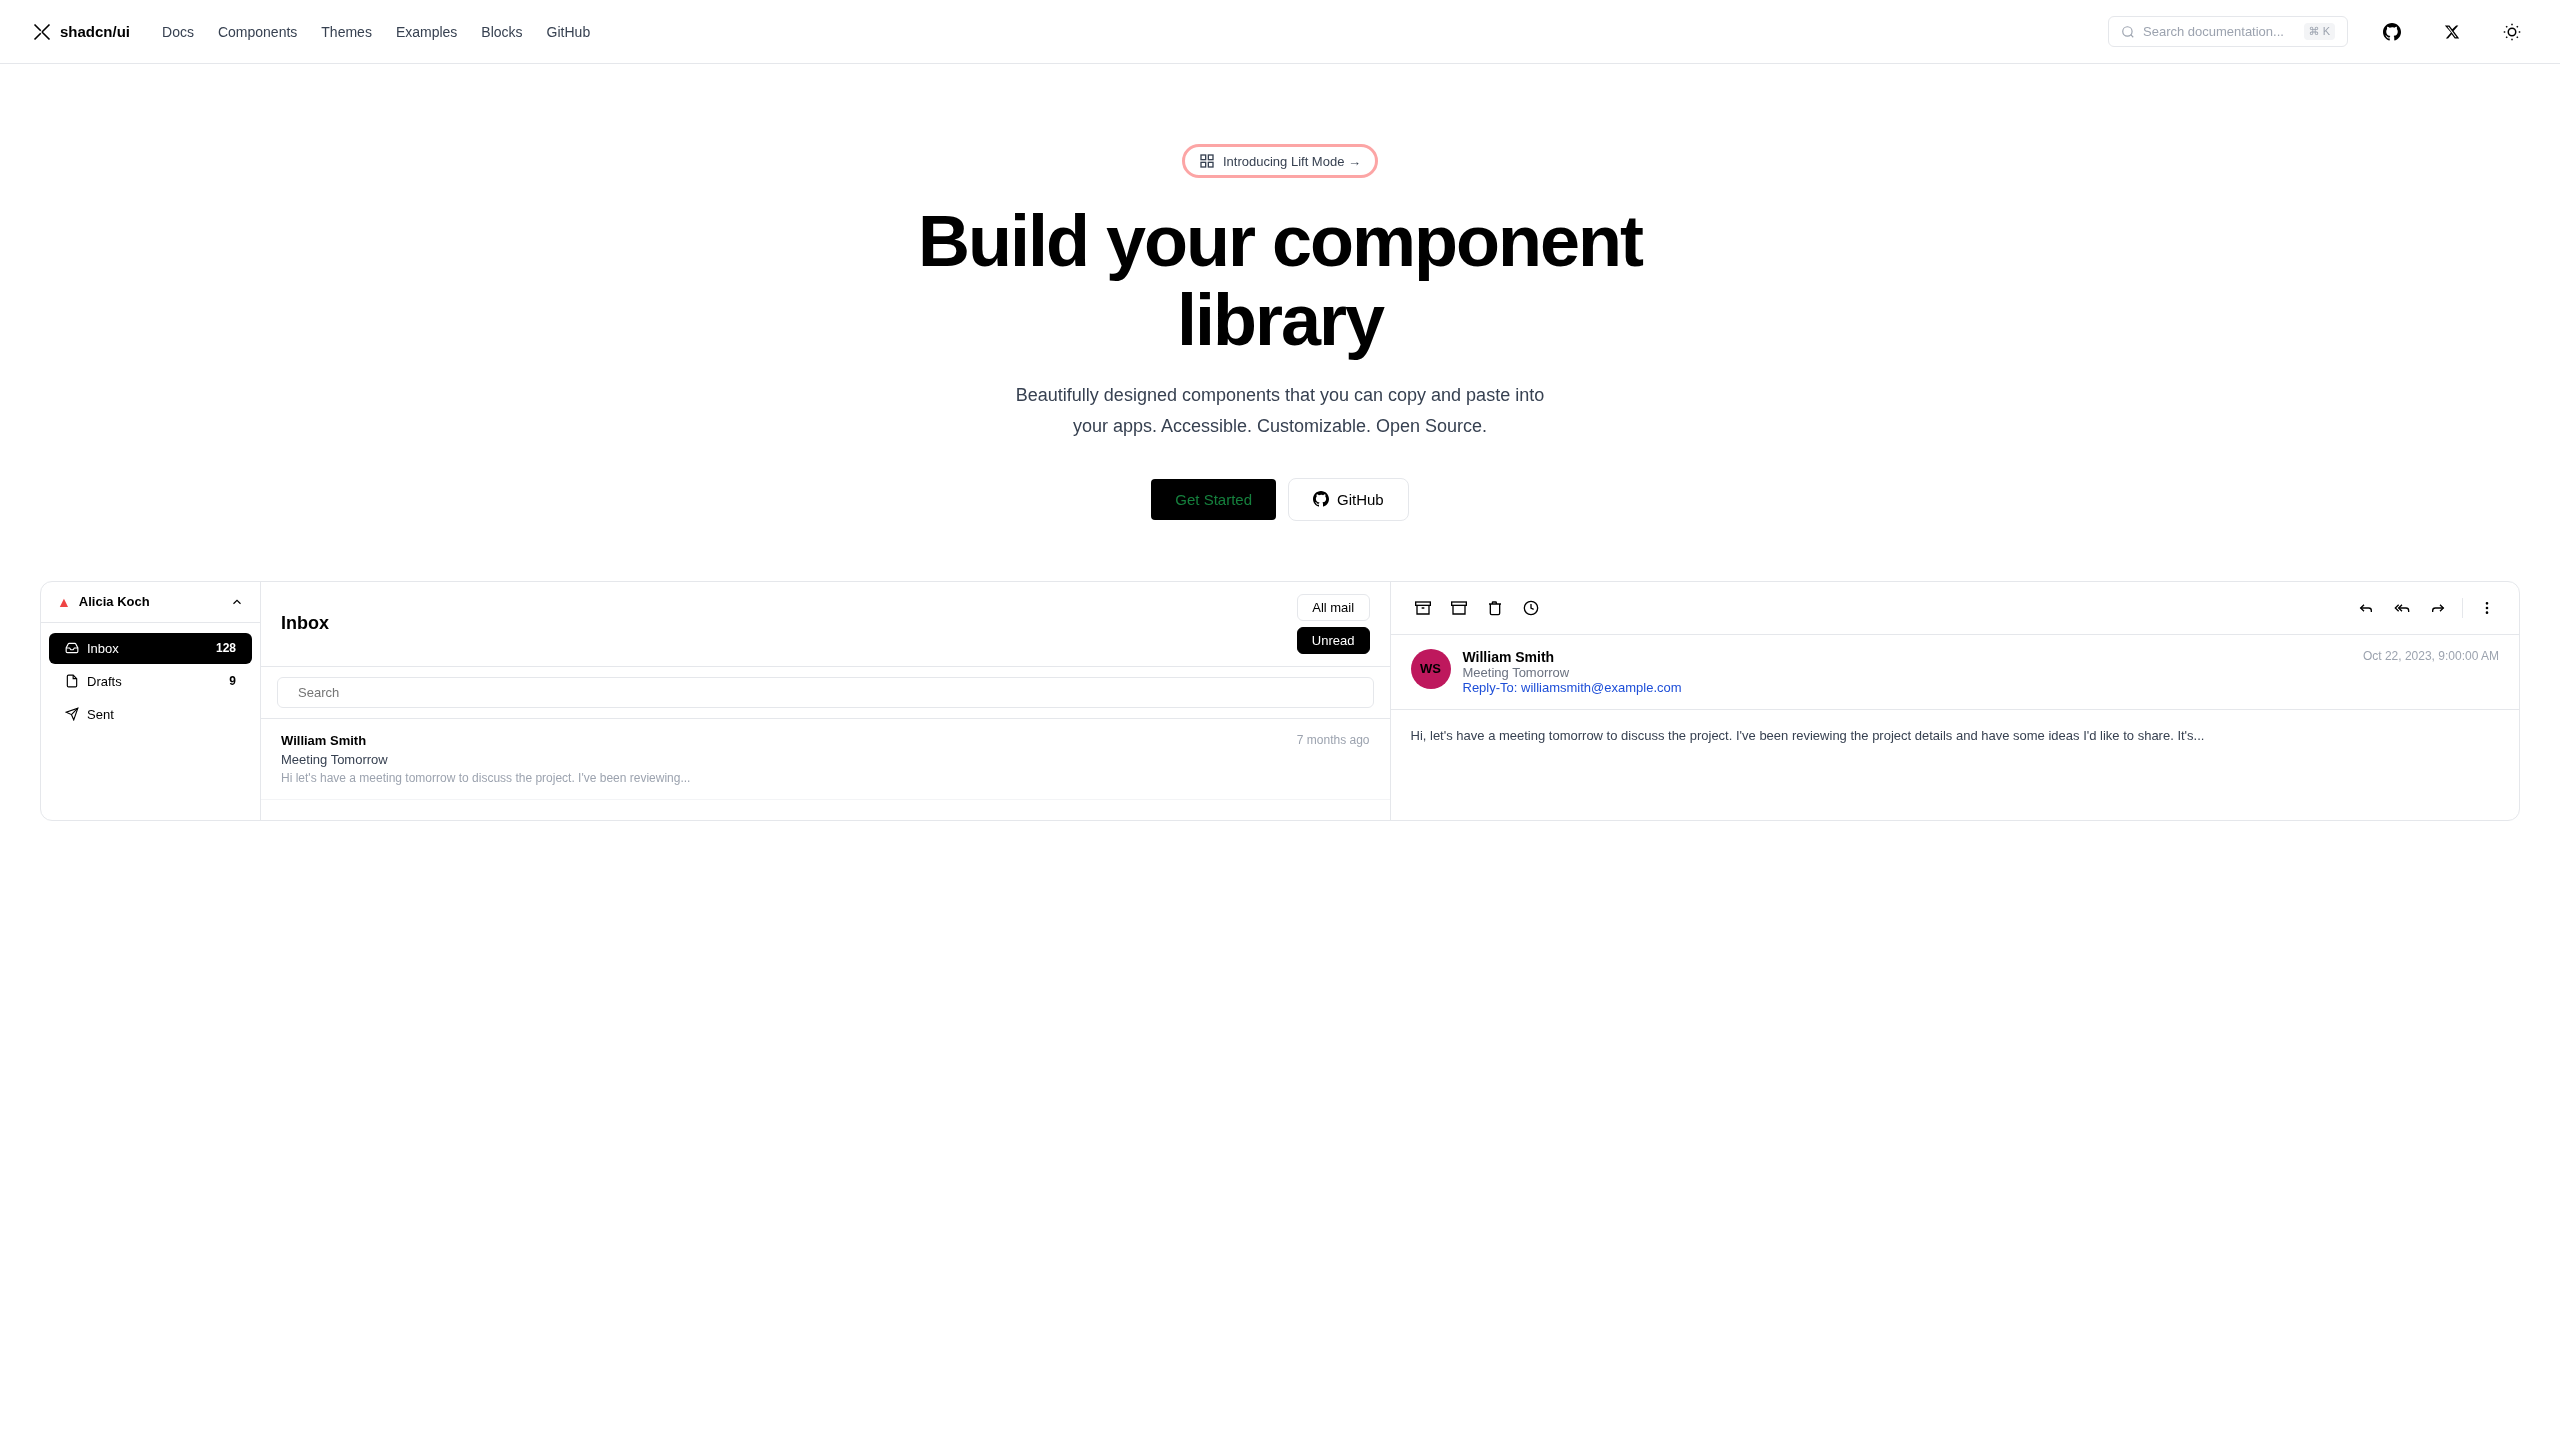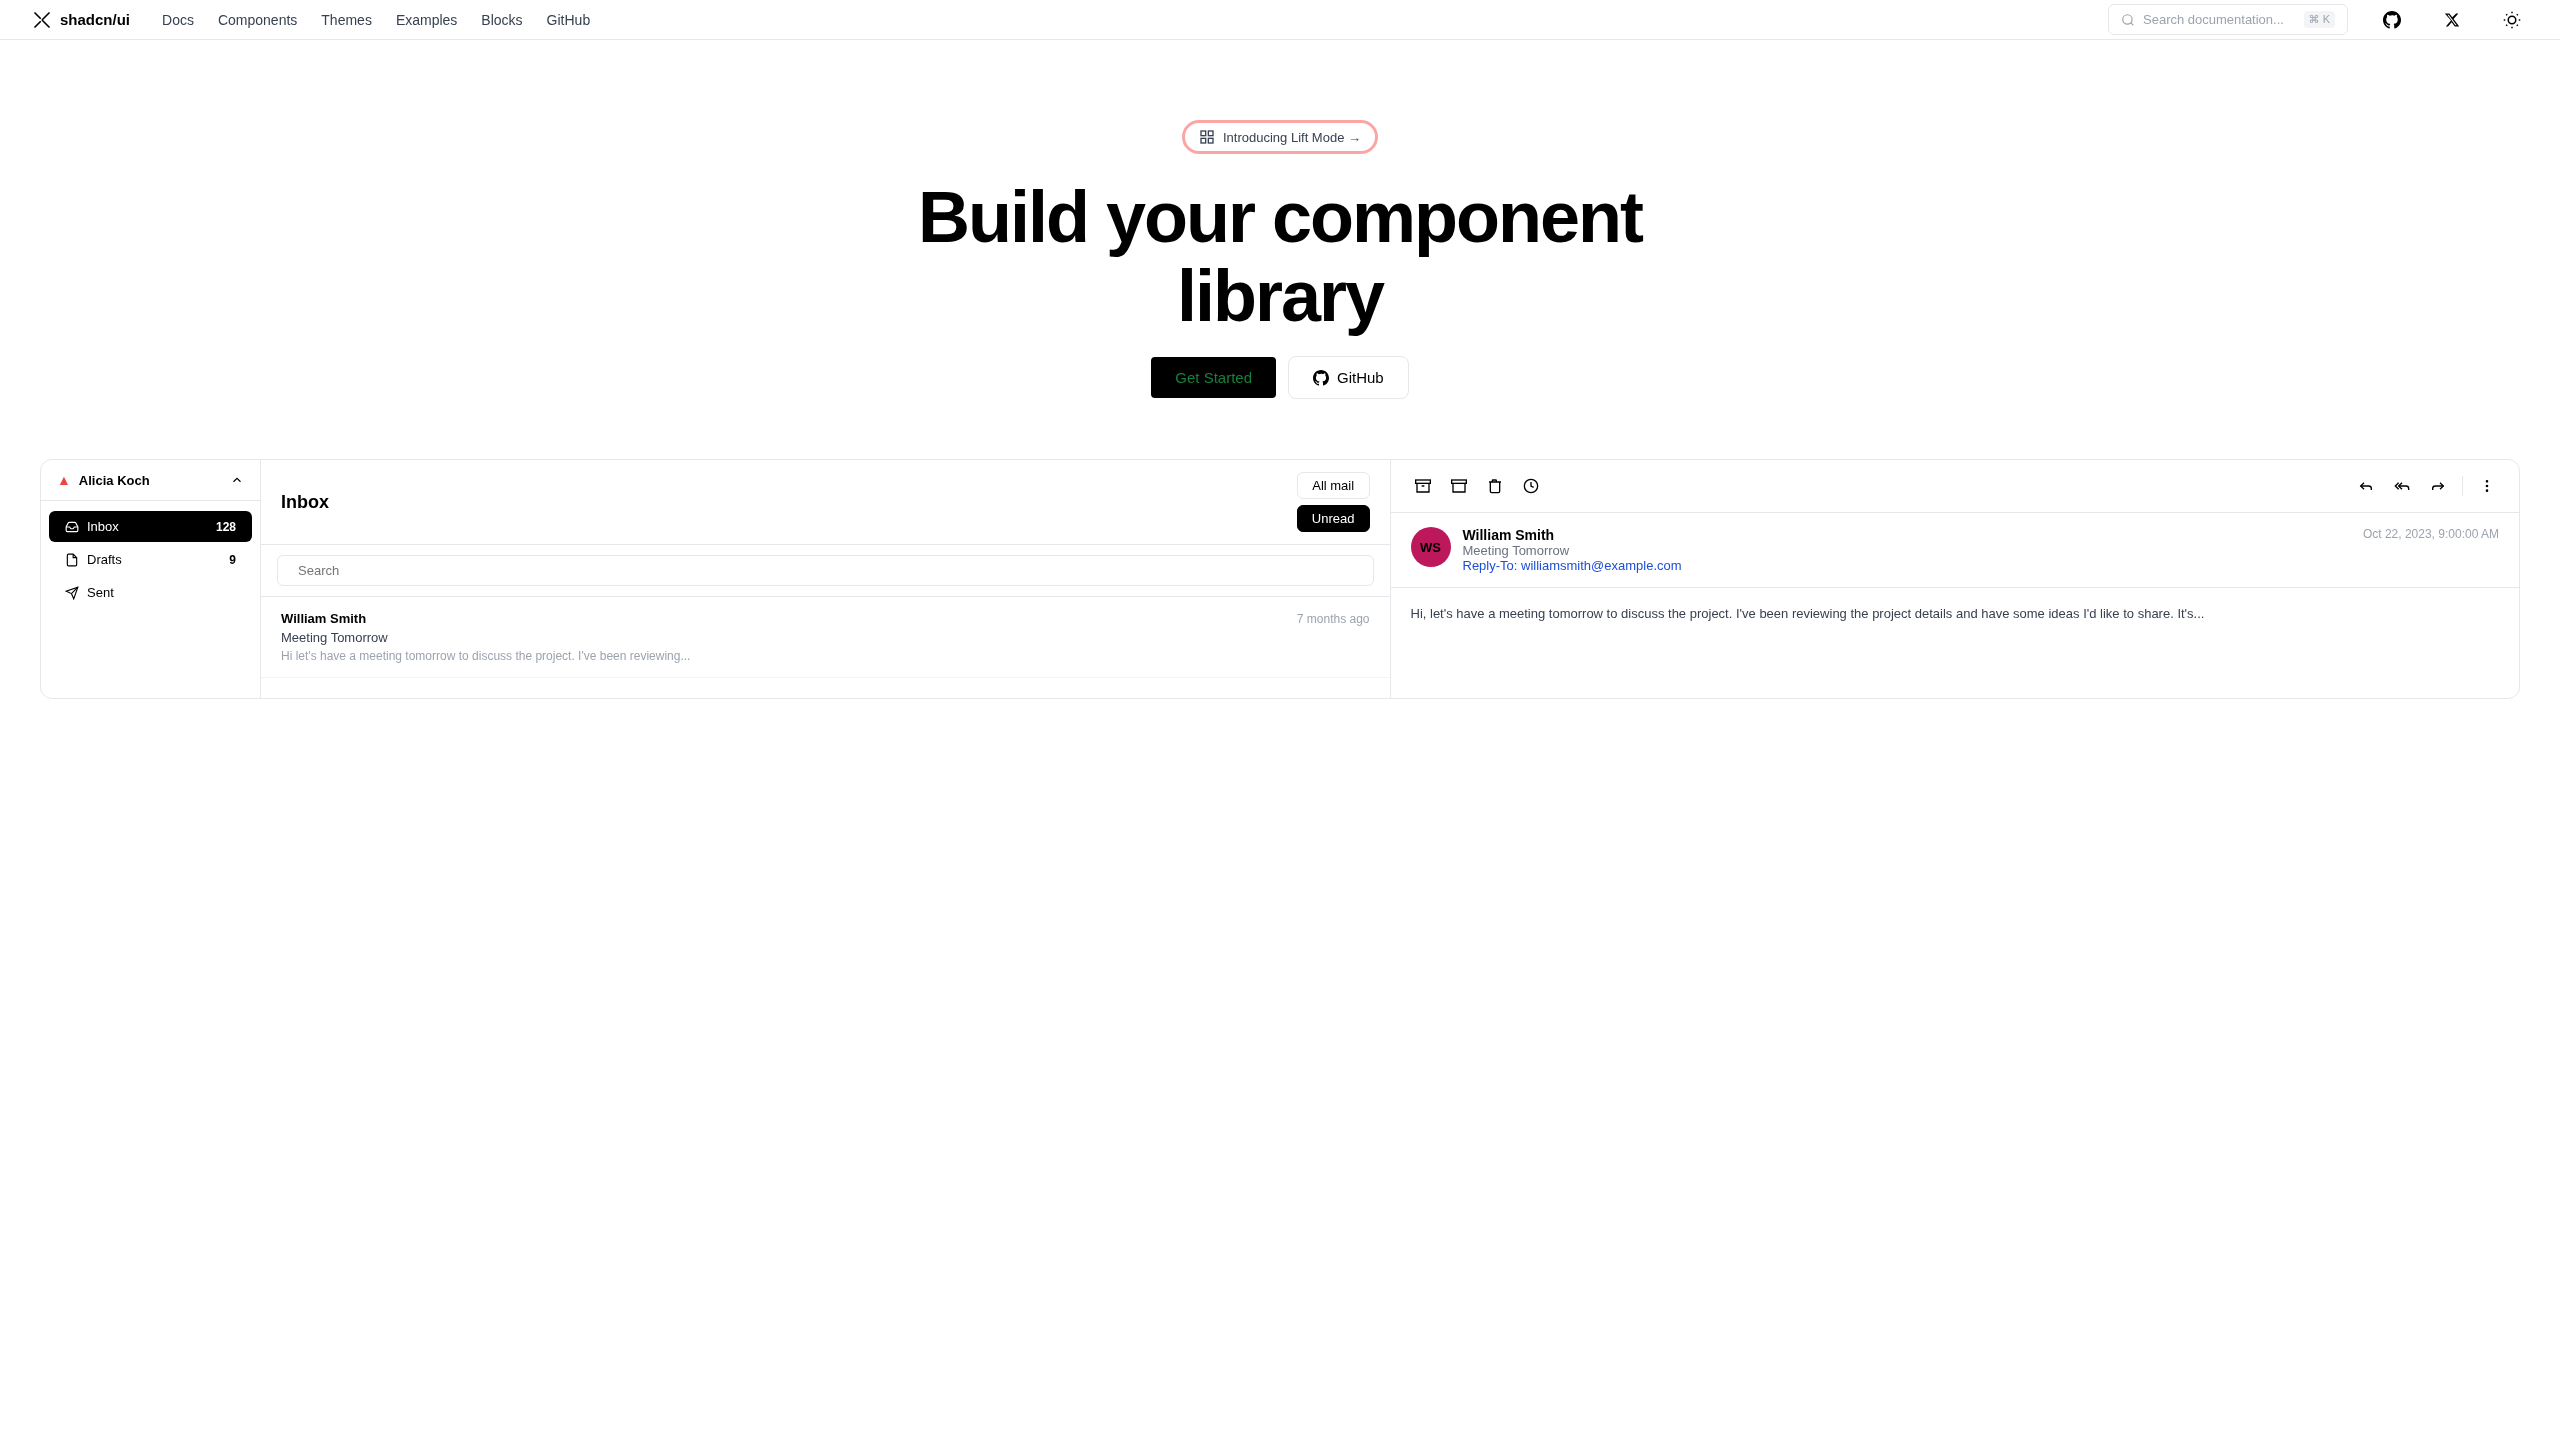--- a/index.html
+++ b/index.html
@@ -1,21 +1,21 @@
 <!DOCTYPE html>
 <html><head>
   <meta charset="utf-8">
   <style>
     * { box-sizing: border-box; margin: 0; padding: 0; }
     body { font-family: -apple-system, BlinkMacSystemFont, 'Segoe UI', sans-serif; background: #fff; color: #000; min-height: 100vh; }
 
     
     nav {
       display: flex; align-items: center; justify-content: space-between;
-      padding: 0 32px; height: 40px; border-bottom: 1px solid #e5e7eb;
+      padding: 0 32px; height: 64px; border-bottom: 1px solid #e5e7eb;
       position: sticky; top: 0; background: #fff; z-index: 100;
     }
     .nav-left { display: flex; align-items: center; gap: 32px; }
     .nav-logo { display: flex; align-items: center; gap: 8px; font-weight: 700; font-size: 15px; text-decoration: none; color: #000; }
     .nav-logo-icon { width: 20px; height: 20px; }
     .nav-links { display: flex; align-items: center; gap: 24px; }
     .nav-link { font-size: 14px; color: #374151; text-decoration: none; cursor: pointer; }
     .nav-right { display: flex; align-items: center; gap: 28px; }
     .search-box {
       display: flex; align-items: center; gap: 8px;
@@ -200,20 +200,21 @@
   <div class="lift-badge">
     <svg class="lift-badge-icon" width="16" height="16" viewBox="0 0 24 24" fill="none" stroke="currentColor" stroke-width="2">
       <rect x="3" y="3" width="7" height="7"></rect>
         <rect x="14" y="3" width="7" height="7"></rect>
         <rect x="3" y="14" width="7" height="7"></rect>
         <rect x="14" y="14" width="7" height="7"></rect>
     </svg>
     <span>Introducing Lift Mode →</span>
   </div>
   <h1 class="hero-title">Build your component library</h1>
+  <p class="hero-subtitle">Beautifully designed components that you can copy and paste into your apps. Accessible. Customizable. Open Source.</p>
   <div class="hero-buttons">
     <button class="btn-primary">Get Started</button>
     <button class="btn-secondary">
       <svg width="16" height="16" viewBox="0 0 24 24" fill="currentColor">
           <path d="M12 0C5.374 0 0 5.373 0 12c0 5.302 3.438 9.8 8.207 11.387.599.111.793-.261.793-.577v-2.234c-3.338.726-4.033-1.416-4.033-1.416-.546-1.387-1.333-1.756-1.333-1.756-1.089-.745.083-.729.083-.729 1.205.084 1.839 1.237 1.839 1.237 1.07 1.834 2.807 1.304 3.492.997.107-.775.418-1.305.762-1.604-2.665-.305-5.467-1.334-5.467-5.931 0-1.311.469-2.381 1.236-3.221-.124-.303-.535-1.524.117-3.176 0 0 1.008-.322 3.301 1.23A11.509 11.509 0 0 1 12 5.803c1.02.005 2.047.138 3.006.404 2.291-1.552 3.297-1.23 3.297-1.23.653 1.653.242 2.874.118 3.176.77.84 1.235 1.911 1.235 3.221 0 4.609-2.807 5.624-5.479 5.921.43.372.823 1.102.823 2.222v3.293c0 .319.192.694.801.576C20.566 21.797 24 17.3 24 12c0-6.627-5.373-12-12-12z"></path>
         </svg>
       <span>GitHub</span>
     </button>
   </div>
 </section>

